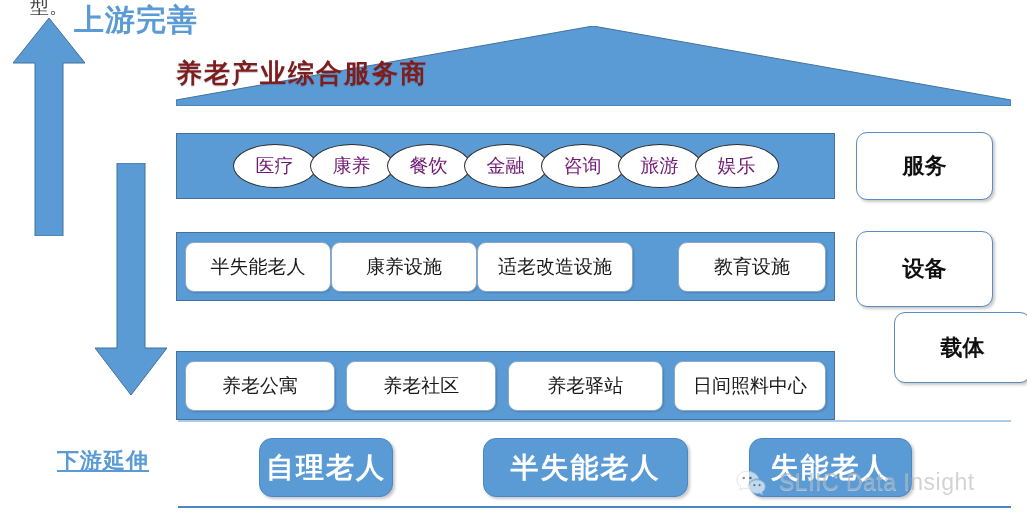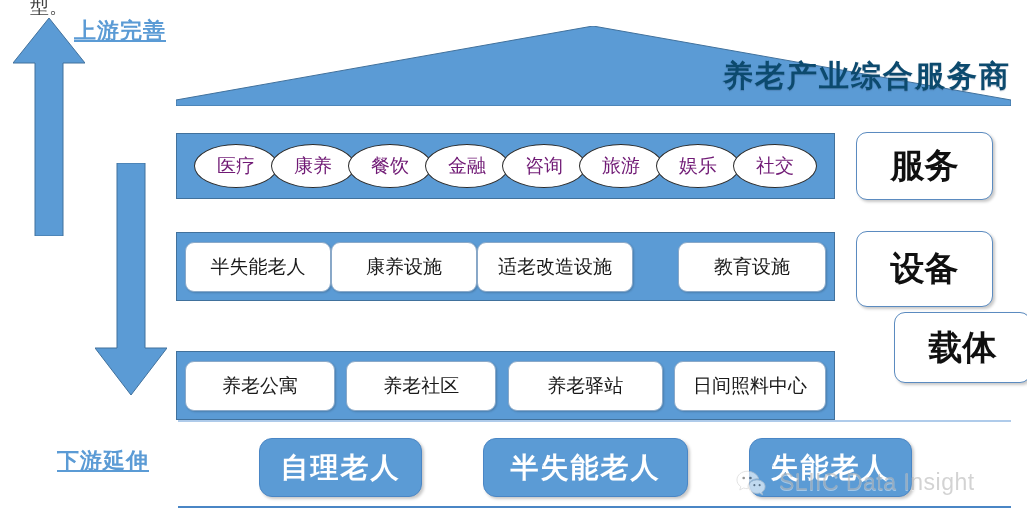--- a/index.html
+++ b/index.html
@@ -47,24 +47,23 @@
   .arrow-up svg, .arrow-down svg { display: block; }
 
   .arrow-label {
     position: absolute;
     font-weight: bold;
     color: #5B9BD5;
     white-space: nowrap;
   }
   .label-up {
     left: 74px;
-    top: 16px;
-    font-size: 22px;
+    top: 0;
+    font-size: 30px;
     letter-spacing: 1px;
-    text-decoration: underline;
   }
   .label-down {
     left: 57px;
     top: 446px;
     font-size: 22px;
     letter-spacing: 1px;
     text-decoration: underline;
   }
 
   
@@ -74,23 +73,23 @@
     top: 26px;
     width: 835px;
     height: 80px;
   }
   .roof svg { display: block; }
   .roof-title {
     position: absolute;
     left: 176px;
     top: 56px;
     width: 835px;
-    text-align: right;
-    color: #0c4a6e;
-    font-size: 30px;
+    text-align: left;
+    color: #7f1d1d;
+    font-size: 26px;
     font-weight: bold;
     letter-spacing: 2px;
     text-shadow: 0 1px 1px rgba(60,90,125,.35);
     pointer-events: none;
   }
 
   
   .band {
     position: absolute;
     left: 176px;
@@ -153,21 +152,21 @@
   .cat-box {
     position: absolute;
     left: 856px;
     width: 137px;
     background: #ffffff;
     border: 1px solid #5B8BC0;
     border-radius: 11px;
     display: flex;
     align-items: center;
     justify-content: center;
-    font-size: 34px;
+    font-size: 22px;
     font-weight: bold;
     color: #101010;
     box-sizing: border-box;
     box-shadow: 2px 2px 3px rgba(0,0,0,.22);
   }
   #cat-service   { top: 132px; height: 68px; }
   #cat-equipment { top: 231px; height: 76px; }
   #cat-carrier   { top: 312px; height: 71px; margin-left: 38px; }
 
   
@@ -200,21 +199,21 @@
     align-items: center;
     justify-content: center;
     color: #ffffff;
     font-size: 28px;
     font-weight: bold;
     letter-spacing: 2px;
     box-sizing: border-box;
     box-shadow: 2px 2px 3px rgba(0,0,0,.22);
     white-space: nowrap;
   }
-  #elder-0 { left: 259px; width: 163px; }
+  #elder-0 { left: 259px; width: 134px; }
   #elder-1 { left: 483px; width: 205px; }
   #elder-2 { left: 749px; width: 163px; }
 
   
   .watermark {
     position: absolute;
     left: 736px;
     top: 469px;
     display: flex;
     align-items: center;
@@ -261,21 +260,20 @@
   <div class="roof-title">养老产业综合服务商</div>
 
   <div class="band" id="band-services">
     <div class="pill-ellipse">医疗</div>
     <div class="pill-ellipse">康养</div>
     <div class="pill-ellipse">餐饮</div>
     <div class="pill-ellipse">金融</div>
     <div class="pill-ellipse">咨询</div>
     <div class="pill-ellipse">旅游</div>
     <div class="pill-ellipse">娱乐</div>
-    <div class="pill-ellipse">社交</div>
   </div>
 
   <div class="band" id="band-equipment">
     <div class="box-rect">半失能老人</div>
     <div class="box-rect">康养设施</div>
     <div class="box-rect">适老改造设施</div>
     <div class="box-rect">教育设施</div>
   </div>
 
   <div class="band" id="band-carrier">

